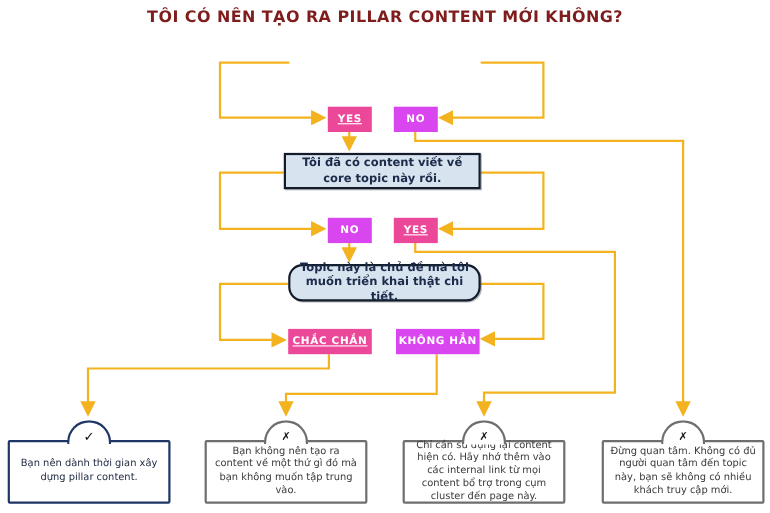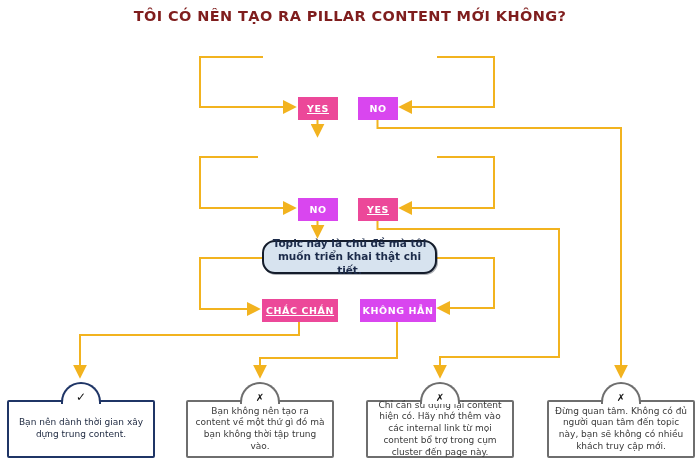--- a/index.html
+++ b/index.html
@@ -75,38 +75,41 @@
       <path d="M437 157 H494 V208 H401"></path>
       <path d="M317.5 221 V236"></path>
       <path d="M377.5 221 V229 H559 V357 H440 V376"></path>
       <path d="M262 258 H200 V309 H258"></path>
       <path d="M437 258 H494 V308 H439"></path>
       <path d="M299 322 V335 H80 V376"></path>
       <path d="M397 322 V358 H260 V376"></path>
     </g>
   </svg>
 
+  <div class="qbox q2">
+    <span>Tôi đã có content viết về core topic này rồi.</span>
+  </div>
   <div class="qbox q3">
     <span>Topic này là chủ đề mà tôi muốn triển khai thật chi tiết.</span>
   </div>
 
   <div class="btn green b-r1-yes">YES</div>
   <div class="btn red b-r1-no">NO</div>
   <div class="btn red b-r2-no">NO</div>
   <div class="btn green b-r2-yes">YES</div>
   <div class="btn green b-r3-yes">CHẮC CHẮN</div>
   <div class="btn red b-r3-no">KHÔNG HẲN</div>
 
   <div class="outcome o1">
     <div class="bump">✓</div>
-    <span>Bạn nên dành thời gian xây dựng trung content.</span>
+    <span>Bạn nên dành thời gian xây dựng pillar content.</span>
   </div>
   <div class="outcome o2">
     <div class="bump">✗</div>
-    <span>Bạn không nên tạo ra content về một thứ gì đó mà bạn không thời tập trung vào.</span>
+    <span>Bạn không nên tạo ra content về một thứ gì đó mà bạn không muốn tập trung vào.</span>
   </div>
   <div class="outcome o3">
     <div class="bump">✗</div>
     <span>Chỉ cần sử dụng lại content hiện có. Hãy nhớ thêm vào các internal link từ mọi content bổ trợ trong cụm cluster đến page này.</span>
   </div>
   <div class="outcome o4">
     <div class="bump">✗</div>
     <span>Đừng quan tâm. Không có đủ người quan tâm đến topic này, bạn sẽ không có nhiều khách truy cập mới.</span>
   </div>
 

